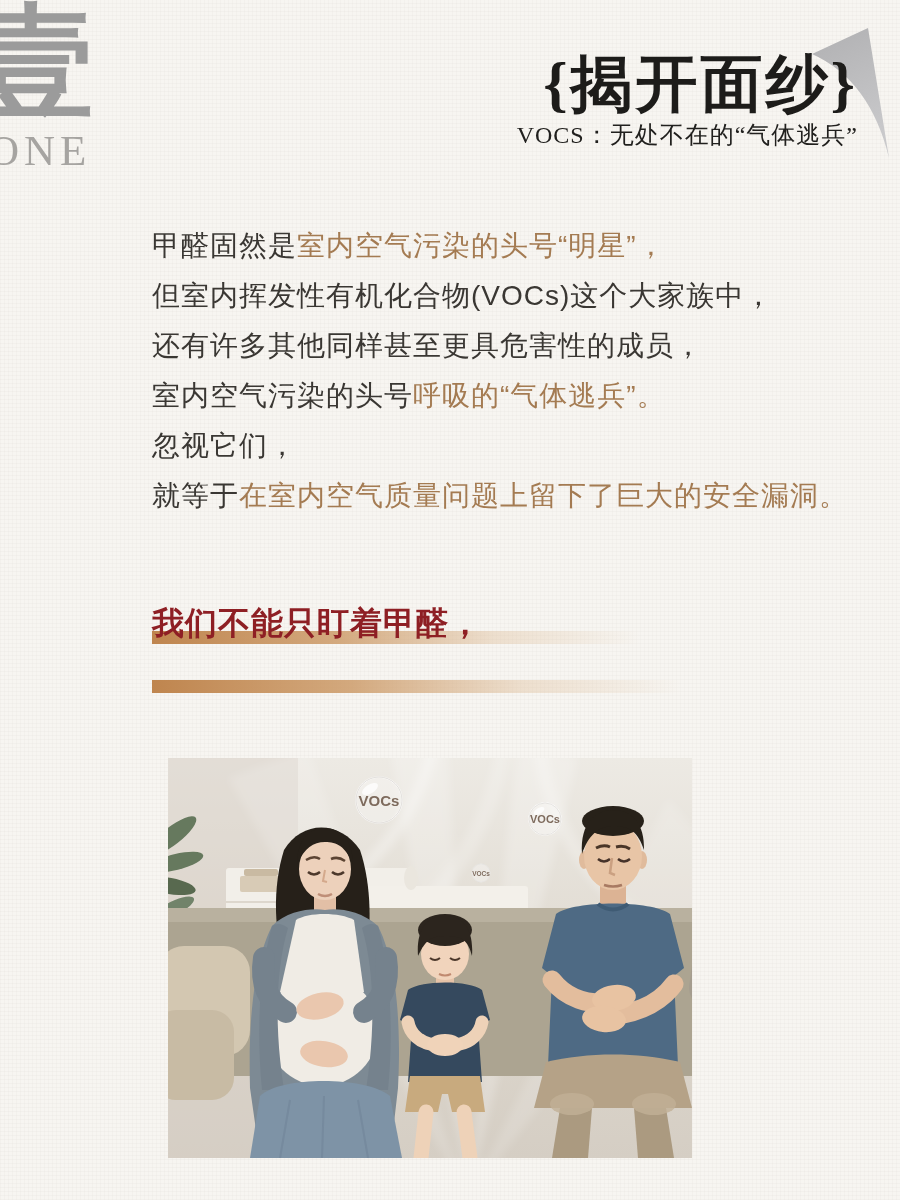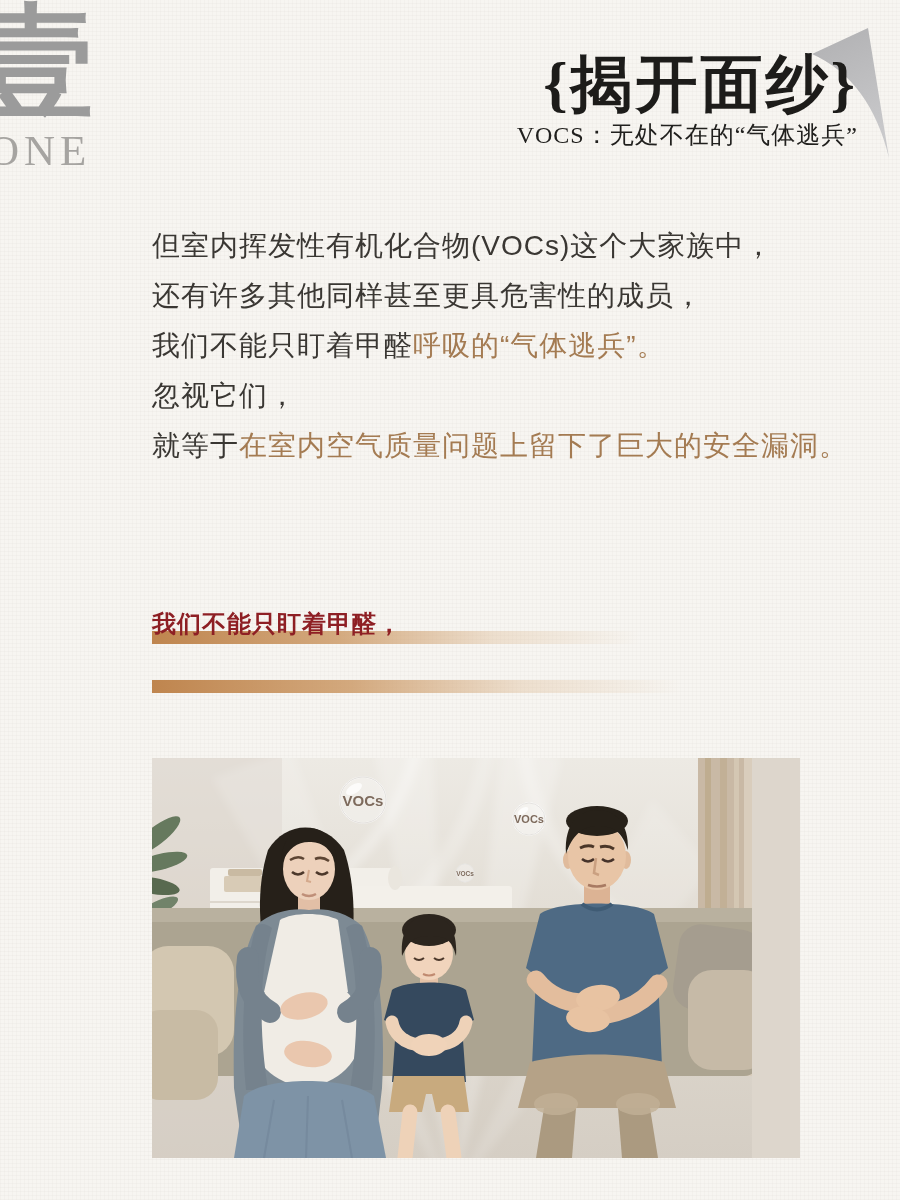--- a/index.html
+++ b/index.html
@@ -48,25 +48,25 @@
   .em-line{position:relative;height:49px;line-height:49px;white-space:nowrap;}
   .em-bar{
     position:absolute;left:0;bottom:4px;height:13px;display:block;
     background:linear-gradient(90deg,
       var(--underline-tan,#bf854e) 0%,
       rgba(205,156,106,0.85) 38%,
       rgba(222,189,152,0.40) 70%,
       rgba(228,198,166,0) 100%);
   }
   .em-text{
-    position:relative;font-size:24px;font-weight:800;letter-spacing:1px;
+    position:relative;font-size:32px;font-weight:800;letter-spacing:1px;
     color:var(--accent-red,#8e1f24);
   }
   
-  .photo{position:absolute;left:152px;top:758px;width:648px;height:400px;overflow:hidden;background:#ddd6cc;}
+  .photo{position:absolute;left:168px;top:758px;width:524px;height:400px;overflow:hidden;background:#ddd6cc;}
   .bubble-label{fill:var(--bubble-text,#7d6a5c);font-family:"Liberation Sans","DejaVu Sans",sans-serif;font-weight:600;}
 </style>
 </head>
 <body>
 
 <div class="page">
 
   <div class="chapter-char">壹</div>
   <div class="chapter-word">ONE</div>
 
@@ -79,23 +79,24 @@
     </defs>
     <path d="M68,28 L12,54 Q70,80 89,158 Z" fill="url(#cornerG)"></path>
   </svg>
 
   <div class="title-block">
     <div class="title">{揭开面纱}</div>
     <div class="subtitle">VOCS：无处不在的“气体逃兵”</div>
   </div>
 
   <div class="body-text">
+      <div class="body-line"><span class="seg-dark">甲醛固然是</span><span class="seg-brown">室内空气污染的头号“明星”，</span></div>
       <div class="body-line"><span class="seg-dark">但室内挥发性有机化合物(VOCs)这个大家族中，</span></div>
       <div class="body-line"><span class="seg-dark">还有许多其他同样甚至更具危害性的成员，</span></div>
-      <div class="body-line"><span class="seg-dark">我们不能只盯着甲醛</span><span class="seg-brown">呼吸的“气体逃兵”。</span></div>
+      <div class="body-line"><span class="seg-dark">室内空气污染的头号</span><span class="seg-brown">呼吸的“气体逃兵”。</span></div>
       <div class="body-line"><span class="seg-dark">忽视它们，</span></div>
       <div class="body-line"><span class="seg-dark">就等于</span><span class="seg-brown">在室内空气质量问题上留下了巨大的安全漏洞。</span></div>
     </div>
 
   <div class="emphasis">
       <div class="em-line"><i class="em-bar" style="width: 488px;"></i><span class="em-text">我们不能只盯着甲醛，</span></div>
       <div class="em-line"><i class="em-bar" style="width: 528px;"></i></div>
     </div>
 
   <div class="photo">

